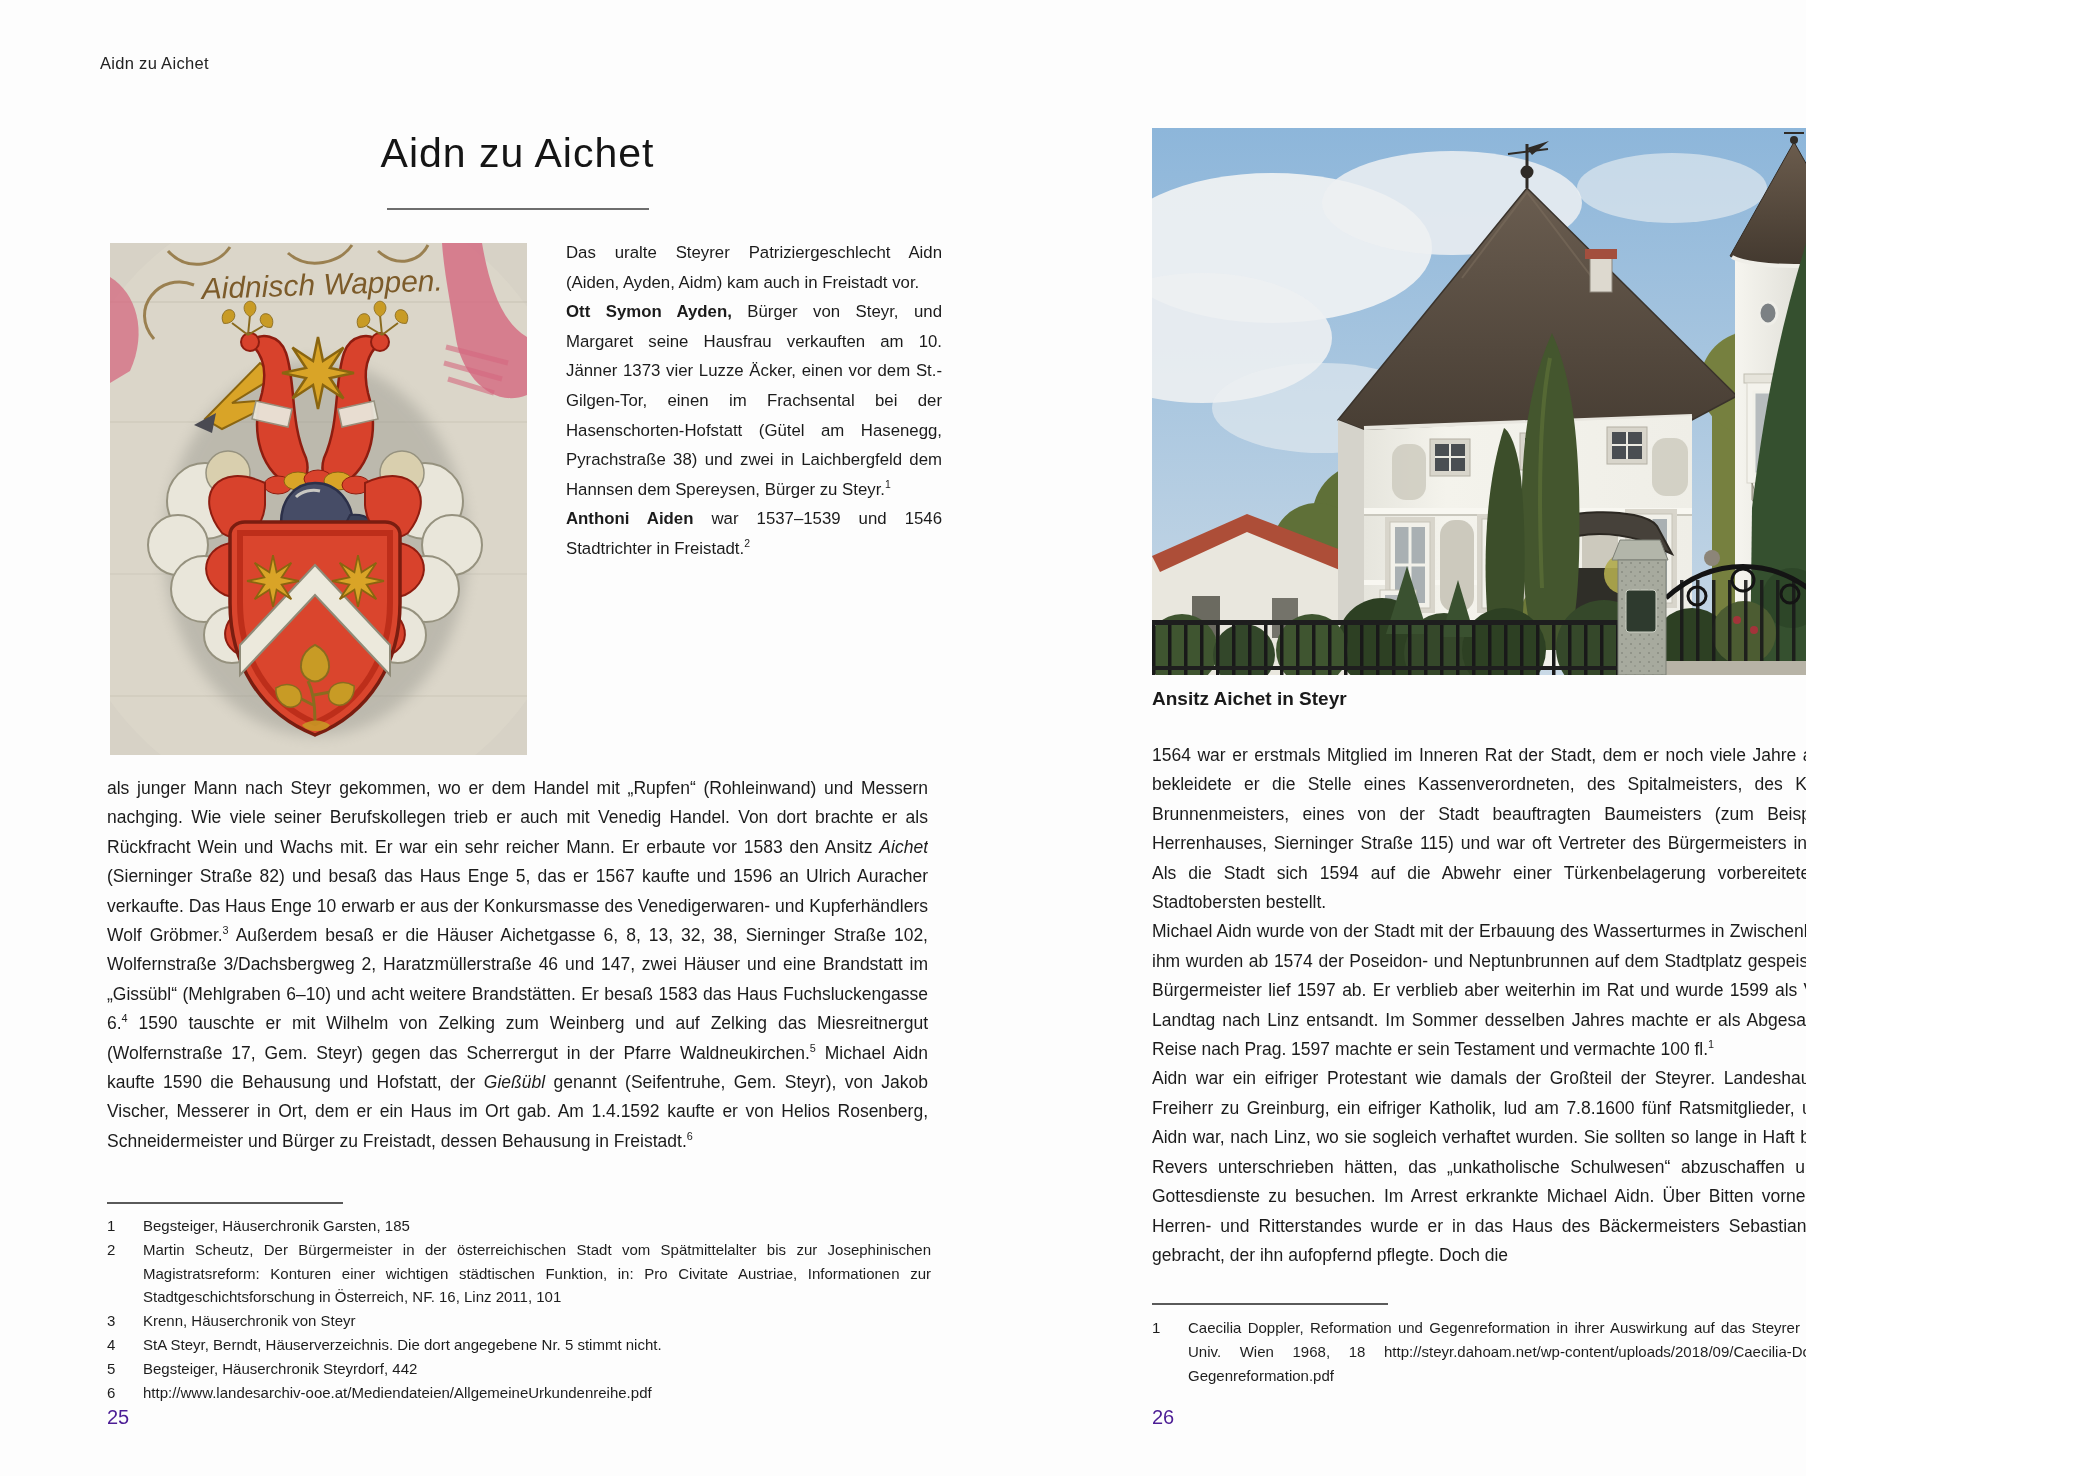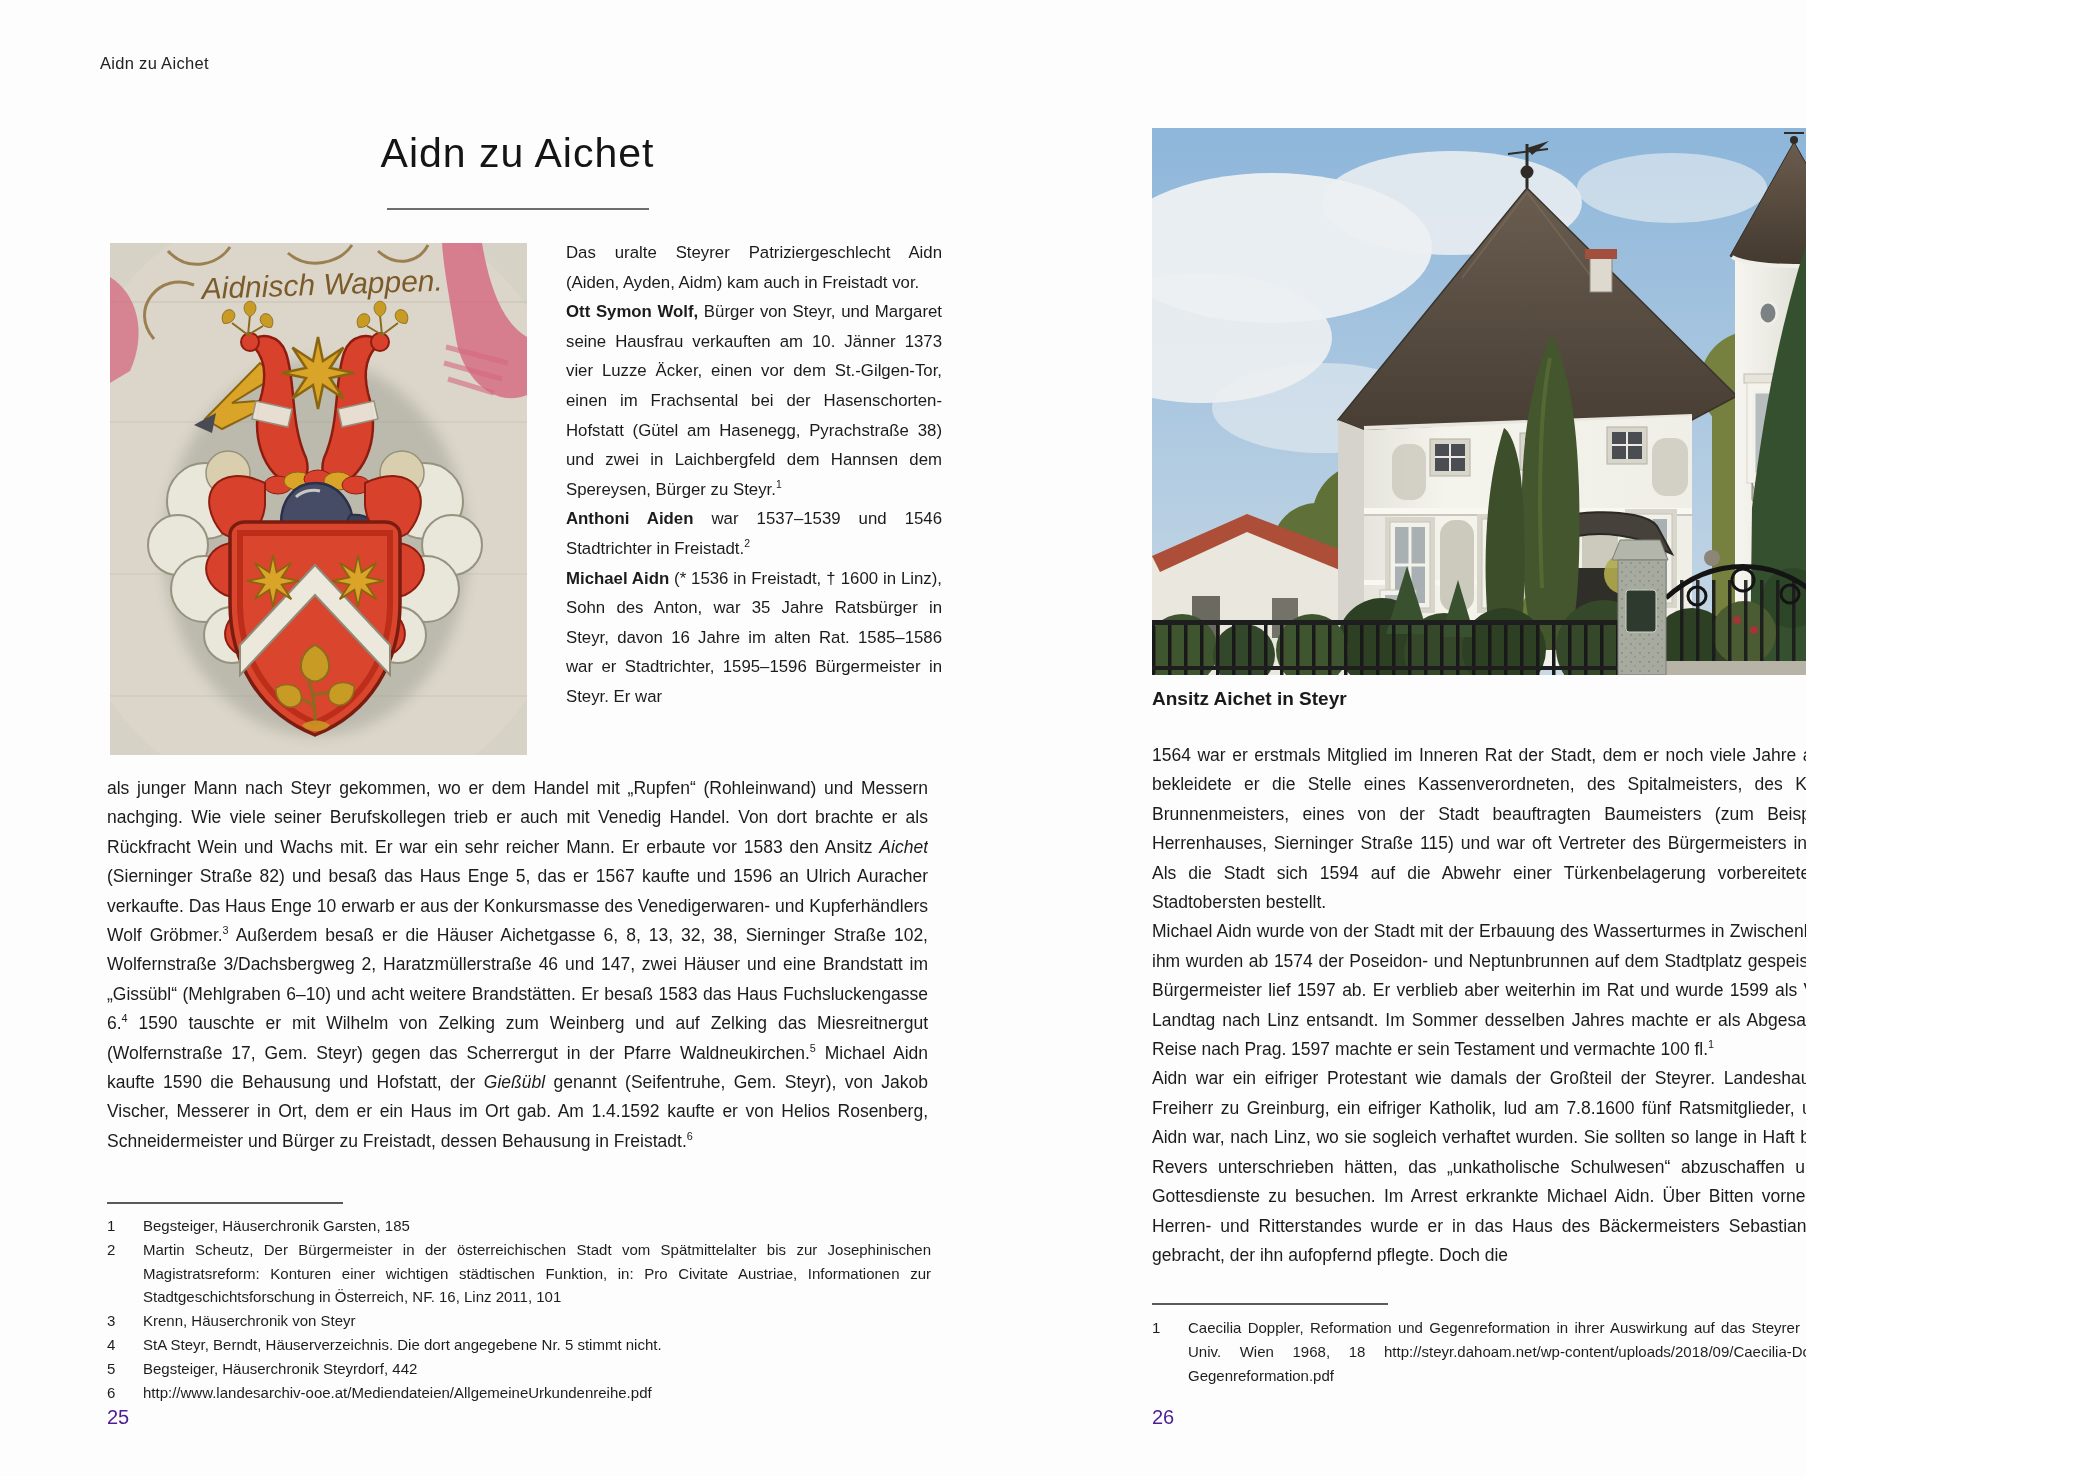--- a/index.html
+++ b/index.html
@@ -162,23 +162,22 @@
             <use href="#coa-leaf" transform="translate(178,452) scale(1.0) rotate(120)"></use>
             <use href="#coa-leaf" transform="translate(232,450) scale(1.0) rotate(-120)"></use>
             <path d="M192,482 C200,476 212,476 220,482 C214,490 198,490 192,482 Z" fill="#c89b25" opacity="0.85"></path>
           </g>
         </g>
       </svg>
     </figure>
 
     <div class="intro-column">
       <p><span>Das uralte Steyrer Patriziergeschlecht Aidn (Aiden, Ayden, Aidm) kam auch in Freistadt vor.</span></p>
-      <p><span class="seg-b">Ott Symon Wolf,</span><span> Bürger von Steyr, und Margaret seine Hausfrau verkauften am 10. Jänner 1373 vier Luzze Äcker, einen vor dem St.-Gilgen-Tor, einen im Frachsental bei der Hasenschorten-Hofstatt (Gütel am Hasenegg, Pyrachstraße 38) und zwei in Laichbergfeld dem Hannsen dem Spereysen, Bürger zu Steyr.</span><sup>1</sup></p>
+      <p><span class="seg-b">Ott Symon Ayden,</span><span> Bürger von Steyr, und Margaret seine Hausfrau verkauften am 10. Jänner 1373 vier Luzze Äcker, einen vor dem St.-Gilgen-Tor, einen im Frachsental bei der Hasenschorten-Hofstatt (Gütel am Hasenegg, Pyrachstraße 38) und zwei in Laichbergfeld dem Hannsen dem Spereysen, Bürger zu Steyr.</span><sup>1</sup></p>
       <p><span class="seg-b">Anthoni Aiden</span><span> war 1537–1539 und 1546 Stadtrichter in Freistadt.</span><sup>2</sup></p>
-      <p><span class="seg-b">Michael Aidn</span><span> (* 1536 in Freistadt, † 1600 in Linz), Sohn des Anton, war 35 Jahre Ratsbürger in Steyr, davon 16 Jahre im alten Rat. 1585–1586 war er Stadtrichter, 1595–1596 Bürgermeister in Steyr. Er war</span></p>
     </div>
 
     <div class="body-block body-left">
       <p><span>als junger Mann nach Steyr gekommen, wo er dem Handel mit „Rupfen“ (Rohleinwand) und Messern nachging. Wie viele seiner Berufskollegen trieb er auch mit Venedig Handel. Von dort brachte er als Rückfracht Wein und Wachs mit. Er war ein sehr reicher Mann. Er erbaute vor 1583 den Ansitz </span><span class="seg-i">Aichet</span><span> (Sierninger Straße 82) und besaß das Haus Enge 5, das er 1567 kaufte und 1596 an Ulrich Auracher verkaufte. Das Haus Enge 10 erwarb er aus der Konkursmasse des Venedigerwaren- und Kupferhändlers Wolf Gröbmer.</span><sup>3</sup><span> Außerdem besaß er die Häuser Aichetgasse 6, 8, 13, 32, 38, Sierninger Straße 102, Wolfernstraße 3/Dachsbergweg 2, Haratzmüllerstraße 46 und 147, zwei Häuser und eine Brandstatt im „Gissübl“ (Mehlgraben 6–10) und acht weitere Brandstätten. Er besaß 1583 das Haus Fuchsluckengasse 6.</span><sup>4</sup><span> 1590 tauschte er mit Wilhelm von Zelking zum Weinberg und auf Zelking das Miesreitnergut (Wolfernstraße 17, Gem. Steyr) gegen das Scherrergut in der Pfarre Waldneukirchen.</span><sup>5</sup><span> Michael Aidn kaufte 1590 die Behausung und Hofstatt, der </span><span class="seg-i">Gießübl</span><span> genannt (Seifentruhe, Gem. Steyr), von Jakob Vischer, Messerer in Ort, dem er ein Haus im Ort gab. Am 1.4.1592 kaufte er von Helios Rosenberg, Schneidermeister und Bürger zu Freistadt, dessen Behausung in Freistadt.</span><sup>6</sup></p>
     </div>
 
     <div class="fn-rule fn-rule-left"></div>
     <div class="footnotes fn-left">
       <div class="fn-row">
         <span class="fn-num">1</span>

